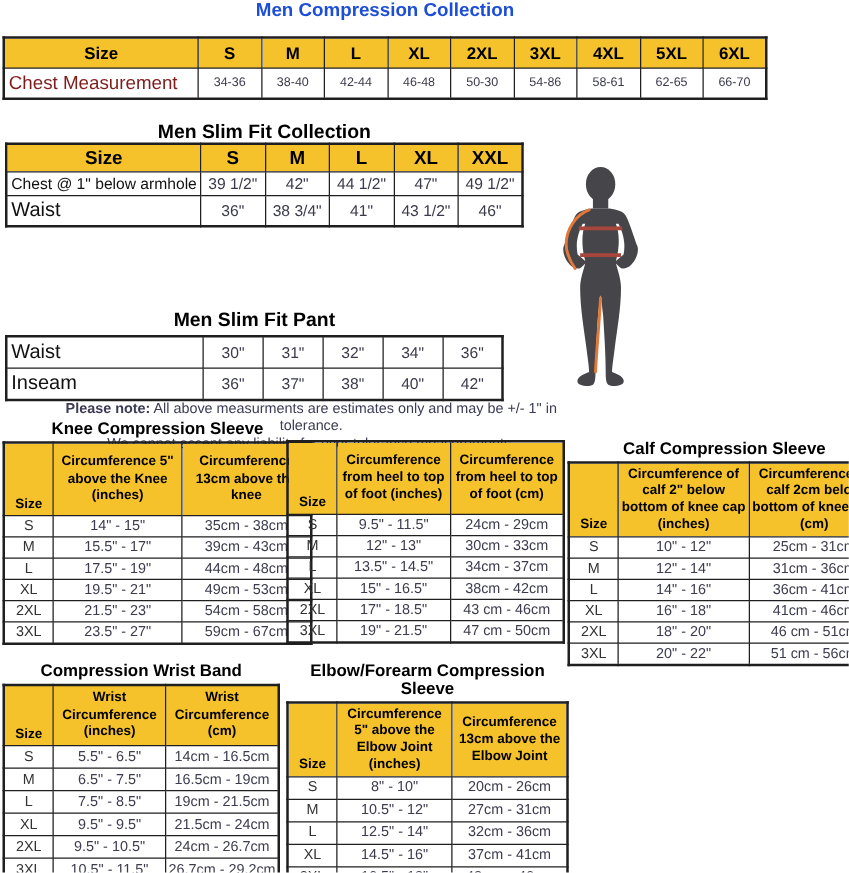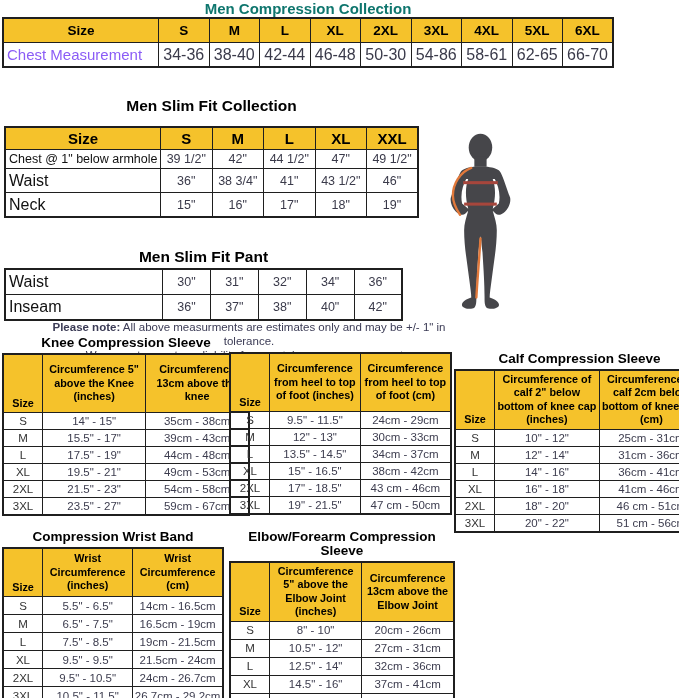--- a/index.html
+++ b/index.html
@@ -5,34 +5,34 @@
   html,body{margin:0;padding:0;}
   body{
     position:relative;
     width:679px;height:698px;
     background:#ffffff;
     font-family:"Liberation Sans",sans-serif;
     color:#1a1a1a;
     overflow:hidden;
   }
   .sec{position:absolute;}
-  .t-big{font-weight:bold;font-size:15px;text-align:center;line-height:17px;margin-bottom:0;color:#0f766e;}
-  .t-mid{font-weight:bold;font-size:15.5px;text-align:center;line-height:17px;margin-bottom:12px;color:#000;}
+  .t-big{font-weight:bold;font-size:15px;text-align:center;line-height:17px;margin-bottom:12px;color:#1d4ed8;}
+  .t-mid{font-weight:bold;font-size:15.5px;text-align:center;line-height:17px;margin-bottom:0;color:#000;}
   .t-mini{font-weight:bold;font-size:13.5px;text-align:center;line-height:14px;margin-bottom:3px;color:#000;}
 
   table{border-collapse:collapse;width:100%;table-layout:fixed;border:2px solid var(--border);}
   th,td{border:1px solid var(--border);overflow:hidden;white-space:nowrap;}
   thead th{background:var(--gold);font-weight:bold;color:#000;}
 
   
   #sec-compression{left:2px;top:0;width:612px;}
   #sec-compression thead th{height:21px;font-size:13.5px;}
   #sec-compression thead th:first-child{width:152px;}
-  #sec-compression tbody td{height:21px;text-align:center;font-size:16px;color:#3a3a4a;}
-  #sec-compression tbody td:first-child{text-align:left;font-size:15px;color:#8b5cf6;padding-left:3px;}
+  #sec-compression tbody td{height:21px;text-align:center;font-size:10px;color:#3a3a4a;}
+  #sec-compression tbody td:first-child{text-align:left;font-size:15px;color:#7f1d1d;padding-left:3px;}
 
   
   #sec-slimfit{left:4px;top:97px;width:415px;}
   #sec-slimfit thead th{height:19px;font-size:15px;}
   #sec-slimfit thead th:first-child{width:152px;}
   #sec-slimfit tbody td{height:21px;text-align:center;font-size:12.5px;color:#3a3a4a;}
   #sec-slimfit tbody td:first-child{text-align:left;font-size:16px;color:#111;padding-left:3px;}
   #sec-slimfit tbody tr:first-child td{height:16px;}
   #sec-slimfit tbody tr:first-child td:first-child{font-size:12.5px;}
 
@@ -129,28 +129,20 @@
             <td>47"</td>
             <td>49 1/2"</td>
           </tr>
           <tr>
             <td>Waist</td>
             <td>36"</td>
             <td>38 3/4"</td>
             <td>41"</td>
             <td>43 1/2"</td>
             <td>46"</td>
-          </tr>
-          <tr>
-            <td>Neck</td>
-            <td>15"</td>
-            <td>16"</td>
-            <td>17"</td>
-            <td>18"</td>
-            <td>19"</td>
           </tr>
         </tbody>
       </table>
     </div>
 </div>
 
 <div class="sec" id="sec-pant">
   <div class="t-mid" style="margin-bottom:3px;">Men Slim Fit  Pant</div>
   <div>
       <table>

